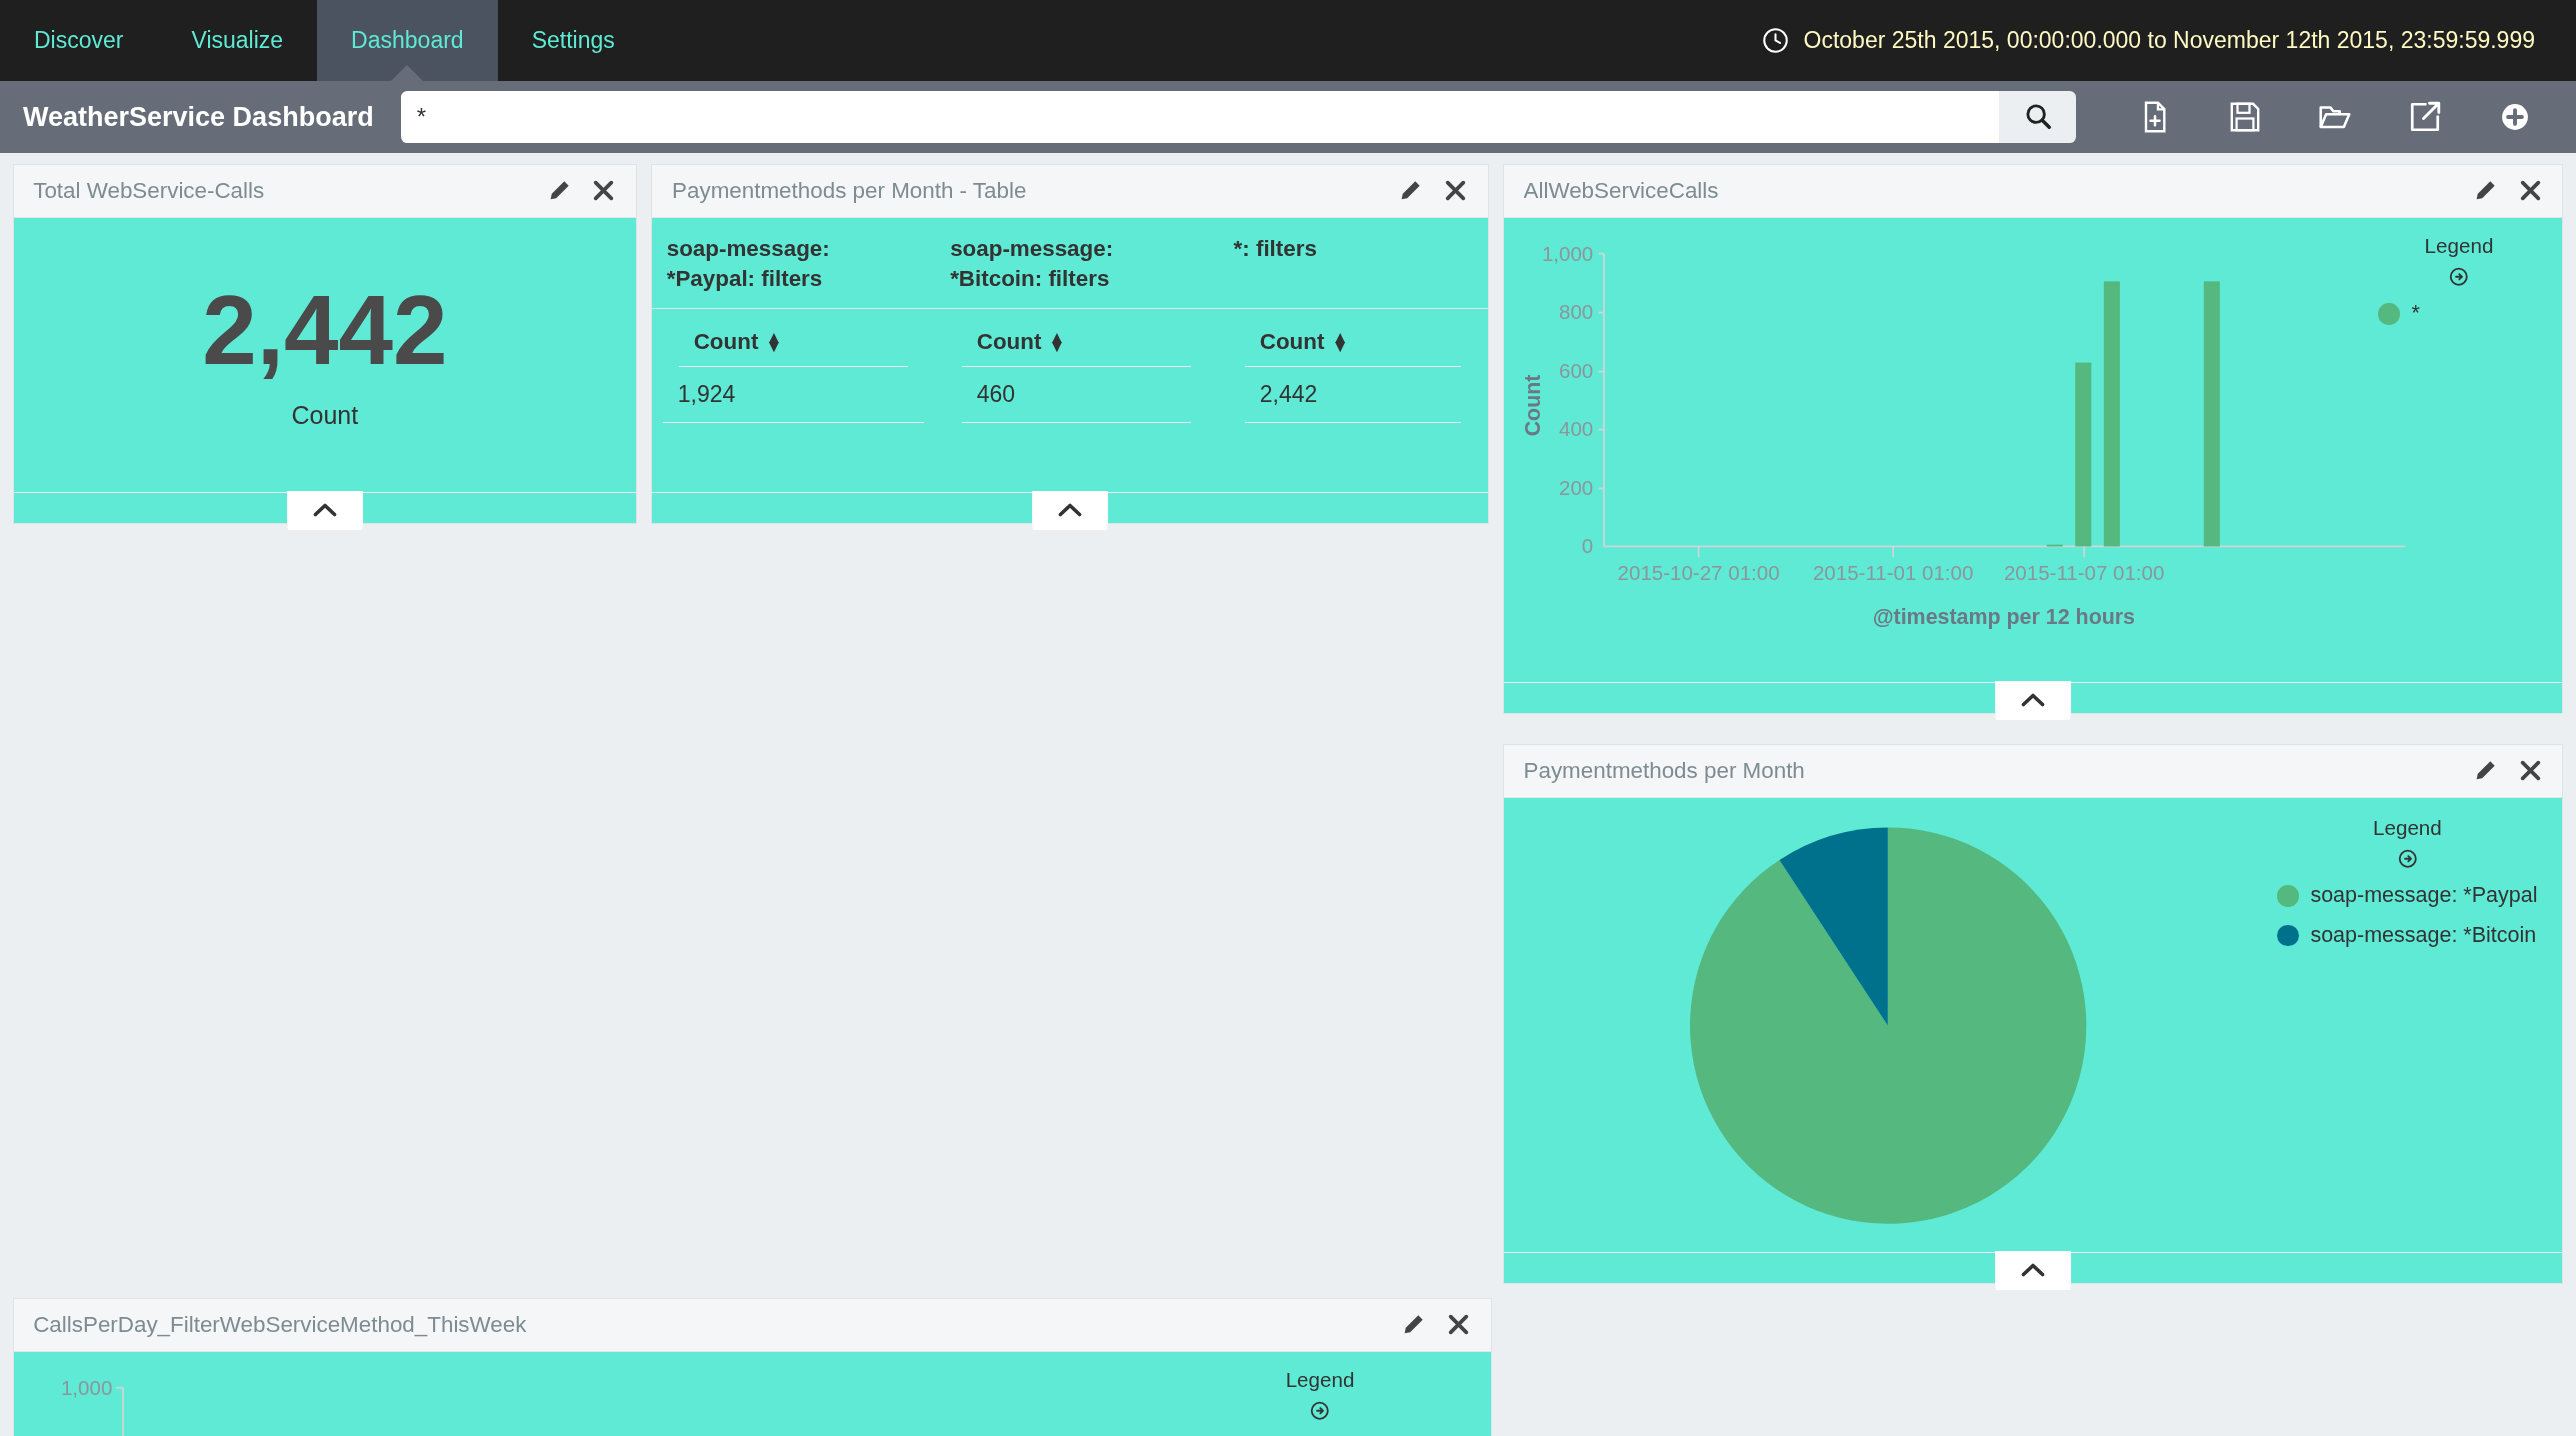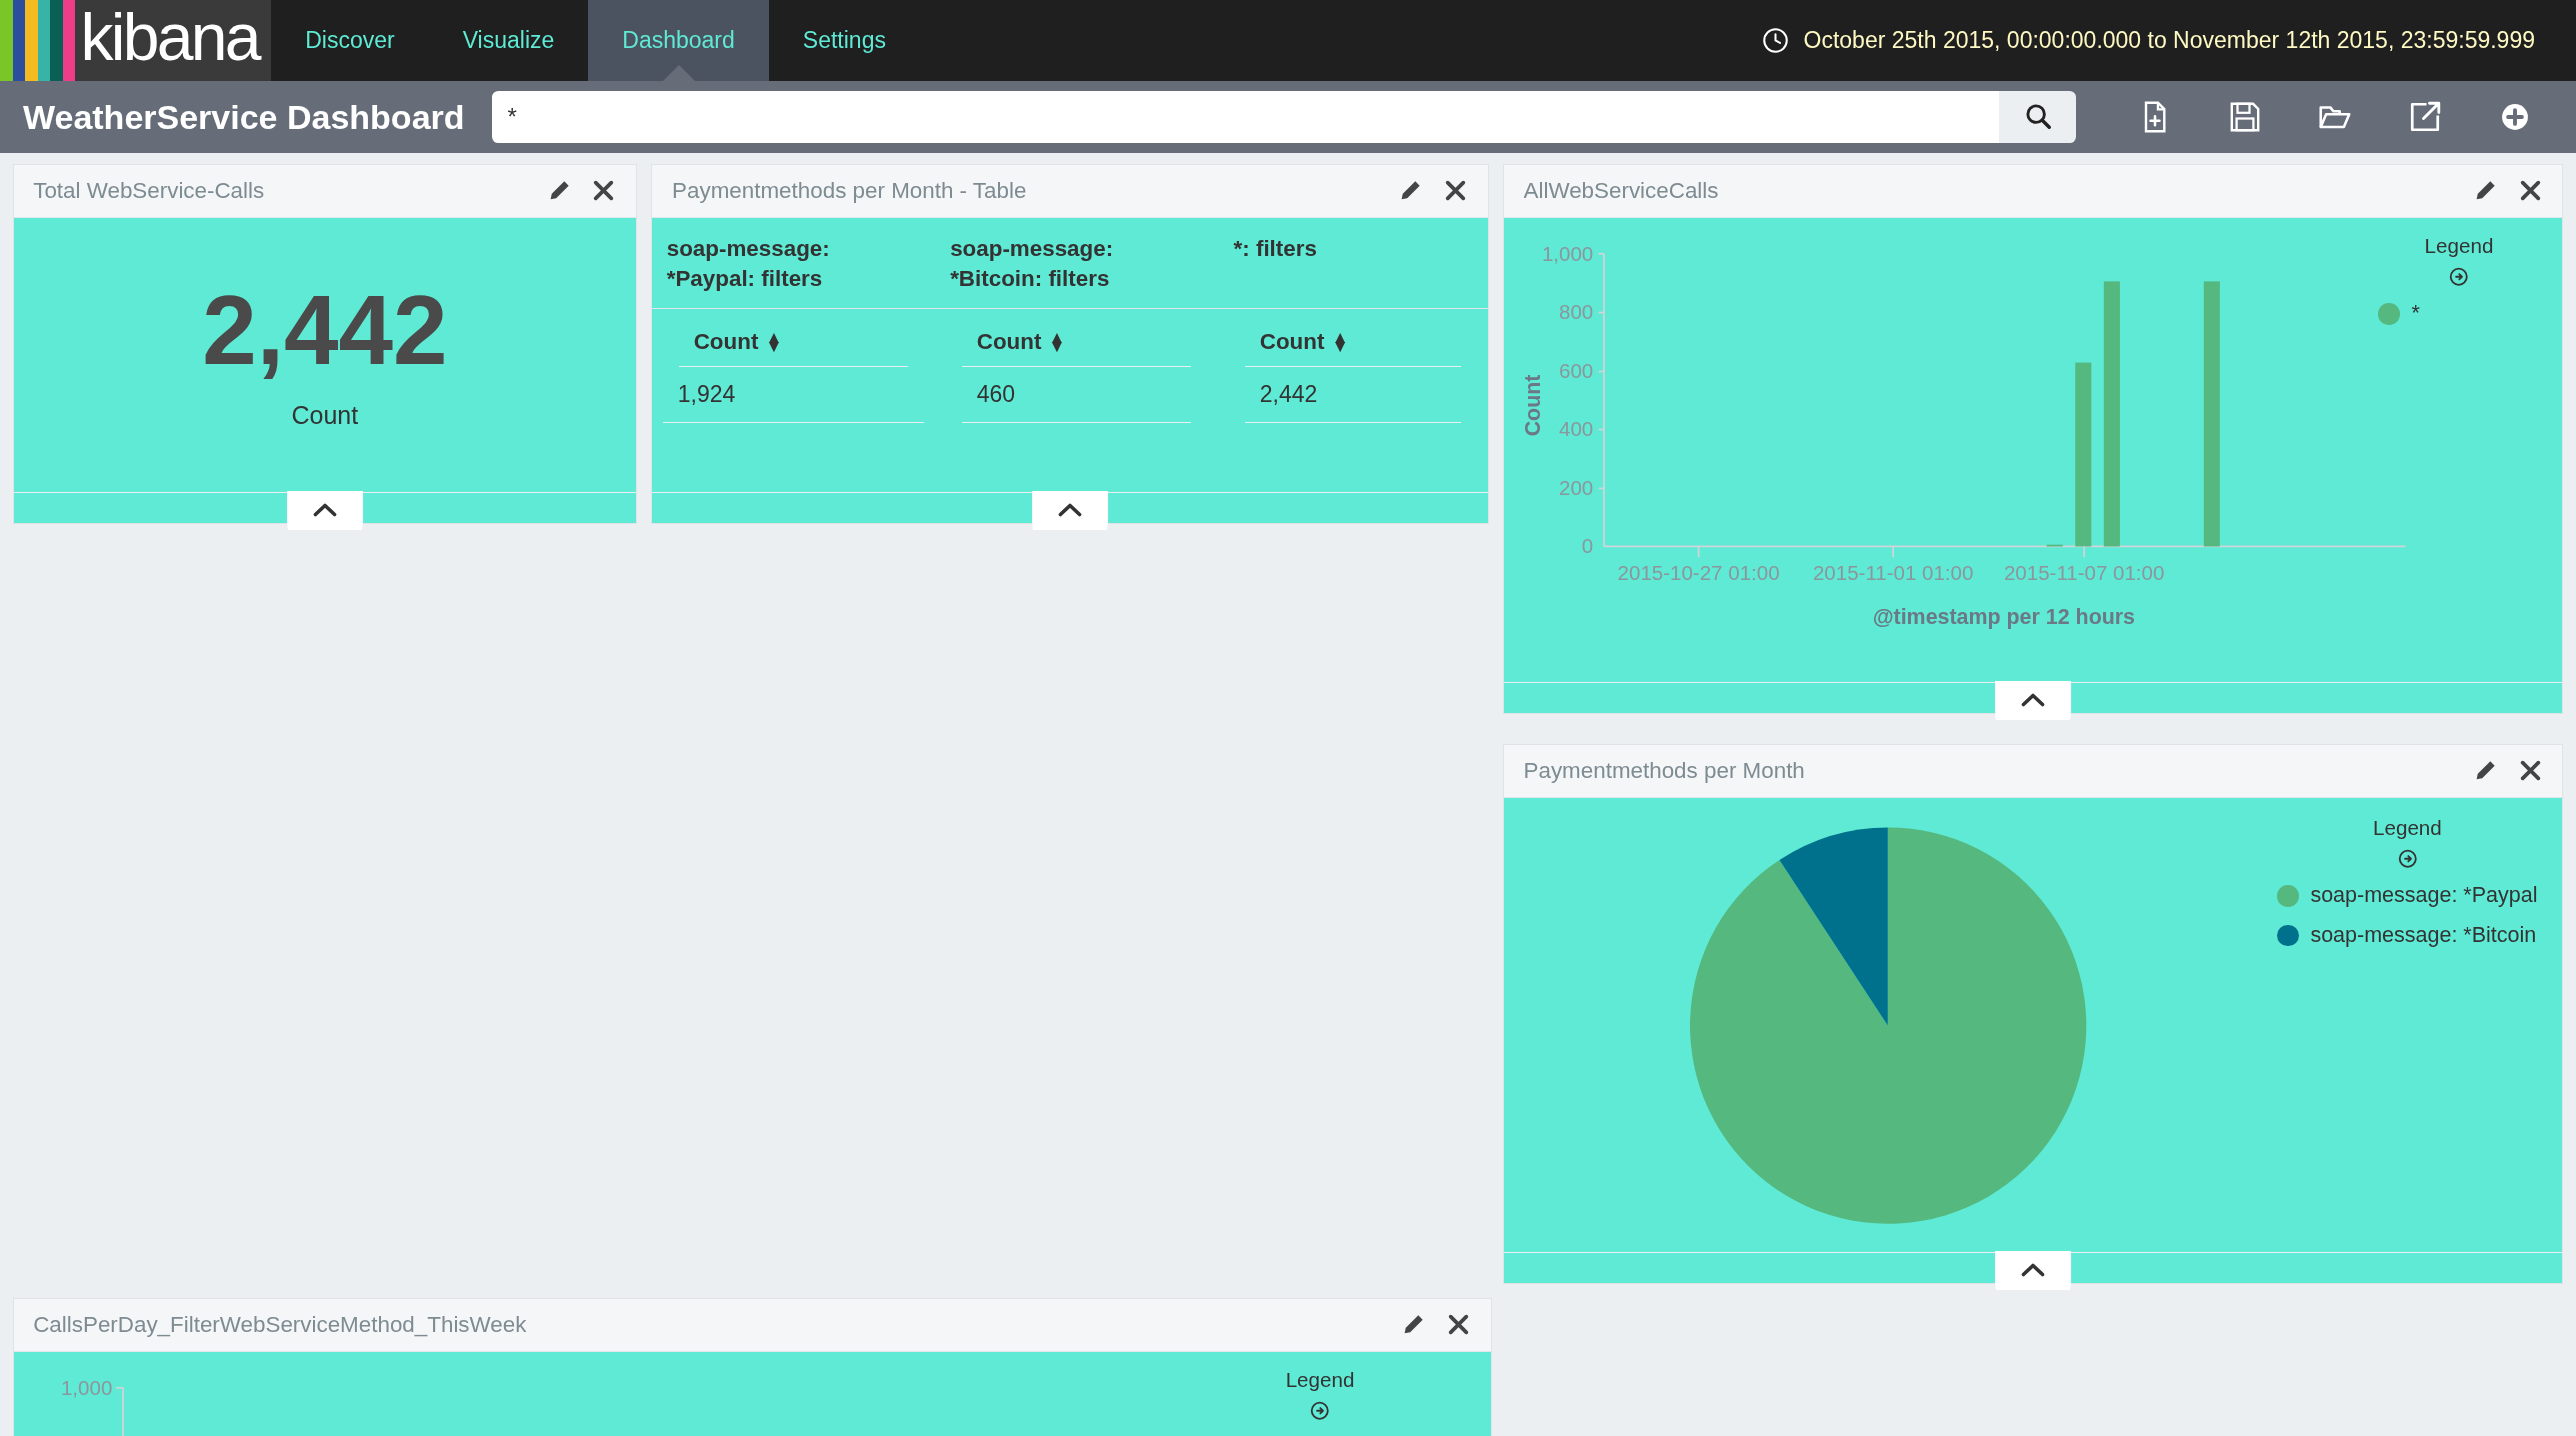--- a/index.html
+++ b/index.html
@@ -23,21 +23,21 @@
           position:relative;cursor:pointer;}
   .navtab.active{background:#4c5360;}
   .navtab.active:after{content:"";position:absolute;left:50%;bottom:0;transform:translateX(-50%);
           width:0;height:0;border-left:16px solid transparent;border-right:16px solid transparent;
           border-bottom:16px solid #666d79;}
   .nav-right{margin-left:auto;display:flex;align-items:center;padding-right:41px;gap:14.3px;}
   .clock-icon{width:27px;height:27px;flex:0 0 27px;}
   .time-text{color:#fef9c3;font-size:23px;white-space:nowrap;}
   
   .searchbar{height:72px;background:#666d79;display:flex;align-items:center;padding:0 0 0 23px;}
-  .dash-title{color:#ffffff;font-size:34px;font-weight:bold;white-space:nowrap;margin-right:27px;}
+  .dash-title{color:#ffffff;font-size:27px;font-weight:bold;white-space:nowrap;margin-right:27px;}
   .query-wrap{display:flex;align-items:center;flex:1;max-width:1691px;}
   .query-input{flex:1;height:52px;border:none;border-radius:6.3px 0 0 6.3px;background:#ffffff;
       font-size:24px;padding:0 16px;color:#333;outline:none;font-family:"Liberation Sans",sans-serif;}
   .query-btn{width:77px;height:52px;background:#eceff1;border:none;border-radius:0 6.3px 6.3px 0;
       display:flex;align-items:center;justify-content:center;cursor:pointer;}
   .tool-icons{display:flex;align-items:center;gap:54px;padding:0 43px 0 61px;}
   .tool-icons .ti{cursor:pointer;display:flex;align-items:center;justify-content:center;}
   
   .dashboard{background:#eceff1;padding:10.7px 12.5px 0 12.5px;height:1284px;box-sizing:border-box;
              position:relative;}
@@ -76,31 +76,20 @@
                white-space:nowrap;cursor:pointer;}
   .legend-dot{width:21.5px;height:21.5px;border-radius:50%;flex:0 0 21.5px;}
   .axis-label{font-size:24px;font-weight:bold;fill:#6b7885;}
   .tick-label{font-size:23px;fill:#8c969d;}
   .pie-legend{position:absolute;right:25px;top:18px;}
 </style>
 </head>
 <body>
 
 <div class="topnav">
-  <div class="logo-wrap">
-    <div class="logo-bars">
-      <i class="b1"></i>
-        <i class="b2"></i>
-        <i class="b3"></i>
-        <i class="b4"></i>
-        <i class="b5"></i>
-        <i class="b6"></i>
-    </div>
-    <div class="logo-text">kibana</div>
-  </div>
 
   <div class="navtabs">
     <div class="navtab">Discover</div>
     <div class="navtab">Visualize</div>
     <div class="navtab active">Dashboard</div>
     <div class="navtab">Settings</div>
   </div>
 
   <div class="nav-right">
     <span class="clock-icon">

